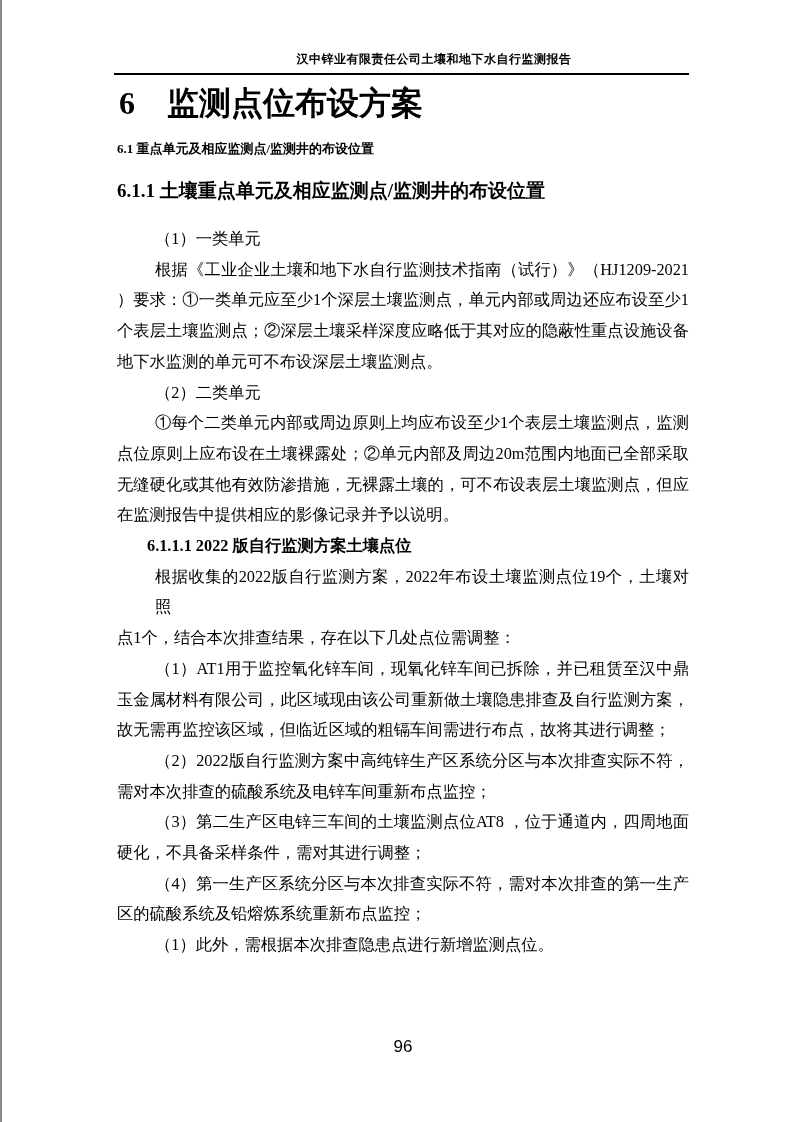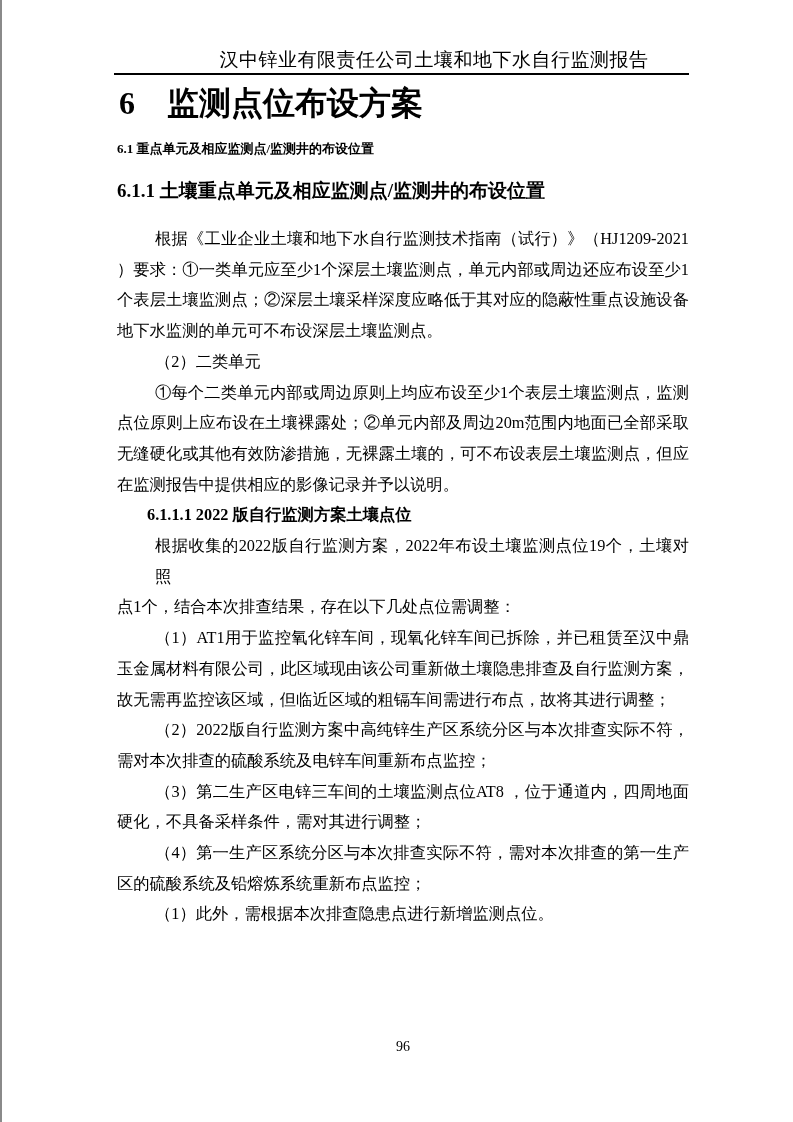--- a/index.html
+++ b/index.html
@@ -9,55 +9,59 @@
     background:#ffffff;
     color:#000000;
     font-family:"Liberation Serif","DejaVu Serif",serif;
     overflow:hidden;
     border-left:2px solid #8a8a8a;
     box-sizing:border-box;
   }
   .running-header {
     position:absolute; top:51px; left:146px; width:572px;
     text-align:center;
-    font-size:19px; line-height:17px;
+    font-size:12px; line-height:17px;
     letter-spacing:0.5px;
+    font-weight:bold;
   }
   .header-rule {
     position:absolute; top:73px; left:112px; width:575px;
     border-top:2px solid #000000;
   }
   .content {
     position:absolute; top:86px; left:115px; width:572px;
   }
   .h1 { font-size:32px;   font-weight:bold; line-height:30px;  margin:2px;font-family:Liberation Serif, serif; }
   .h2 { font-size:13px;   font-weight:bold; line-height:30px;  margin:16px 0 0 0; }
   .h3 { font-size:19px;   font-weight:bold; line-height:30px;  margin:12px 0 18px 0; }
   .h4 { font-size:16.3px; font-weight:bold; line-height:30.7px; padding-left:30px; margin:0; }
   .para { margin:0; }
   .line { font-size:16.3px; line-height:30.7px; white-space:pre-wrap; }
   .line.indent { padding-left:38px; }
   .line.fill { text-align:justify; text-align-last:justify; }
   .footer {
     position:absolute; top:1039px; left:115px; width:572px;
     text-align:center;
-    font-size:14px; line-height:16px;
-    font-family:Liberation Serif, serif;
+    font-size:17px; line-height:16px;
+    font-family:Liberation Sans, sans-serif;
   }
 </style>
 </head>
 <body>
 
 <div class="page">
   <div class="running-header">汉中锌业有限责任公司土壤和地下水自行监测报告</div>
   <div class="header-rule"></div>
   <main class="content">
       <div class="h1">6　监测点位布设方案</div>
       <div class="h2">6.1 重点单元及相应监测点/监测井的布设位置</div>
       <div class="h3">6.1.1 土壤重点单元及相应监测点/监测井的布设位置</div>
+      <div class="para">
+        <div class="line indent">（1）一类单元</div>
+      </div>
       <div class="para">
         <div class="line indent fill">根据《工业企业土壤和地下水自行监测技术指南（试行）》（HJ1209-2021</div>
         <div class="line fill">）要求：①一类单元应至少1个深层土壤监测点，单元内部或周边还应布设至少1</div>
         <div class="line fill">个表层土壤监测点；②深层土壤采样深度应略低于其对应的隐蔽性重点设施设备</div>
         <div class="line">地下水监测的单元可不布设深层土壤监测点。</div>
       </div>
       <div class="para">
         <div class="line indent">（2）二类单元</div>
       </div>
       <div class="para">

